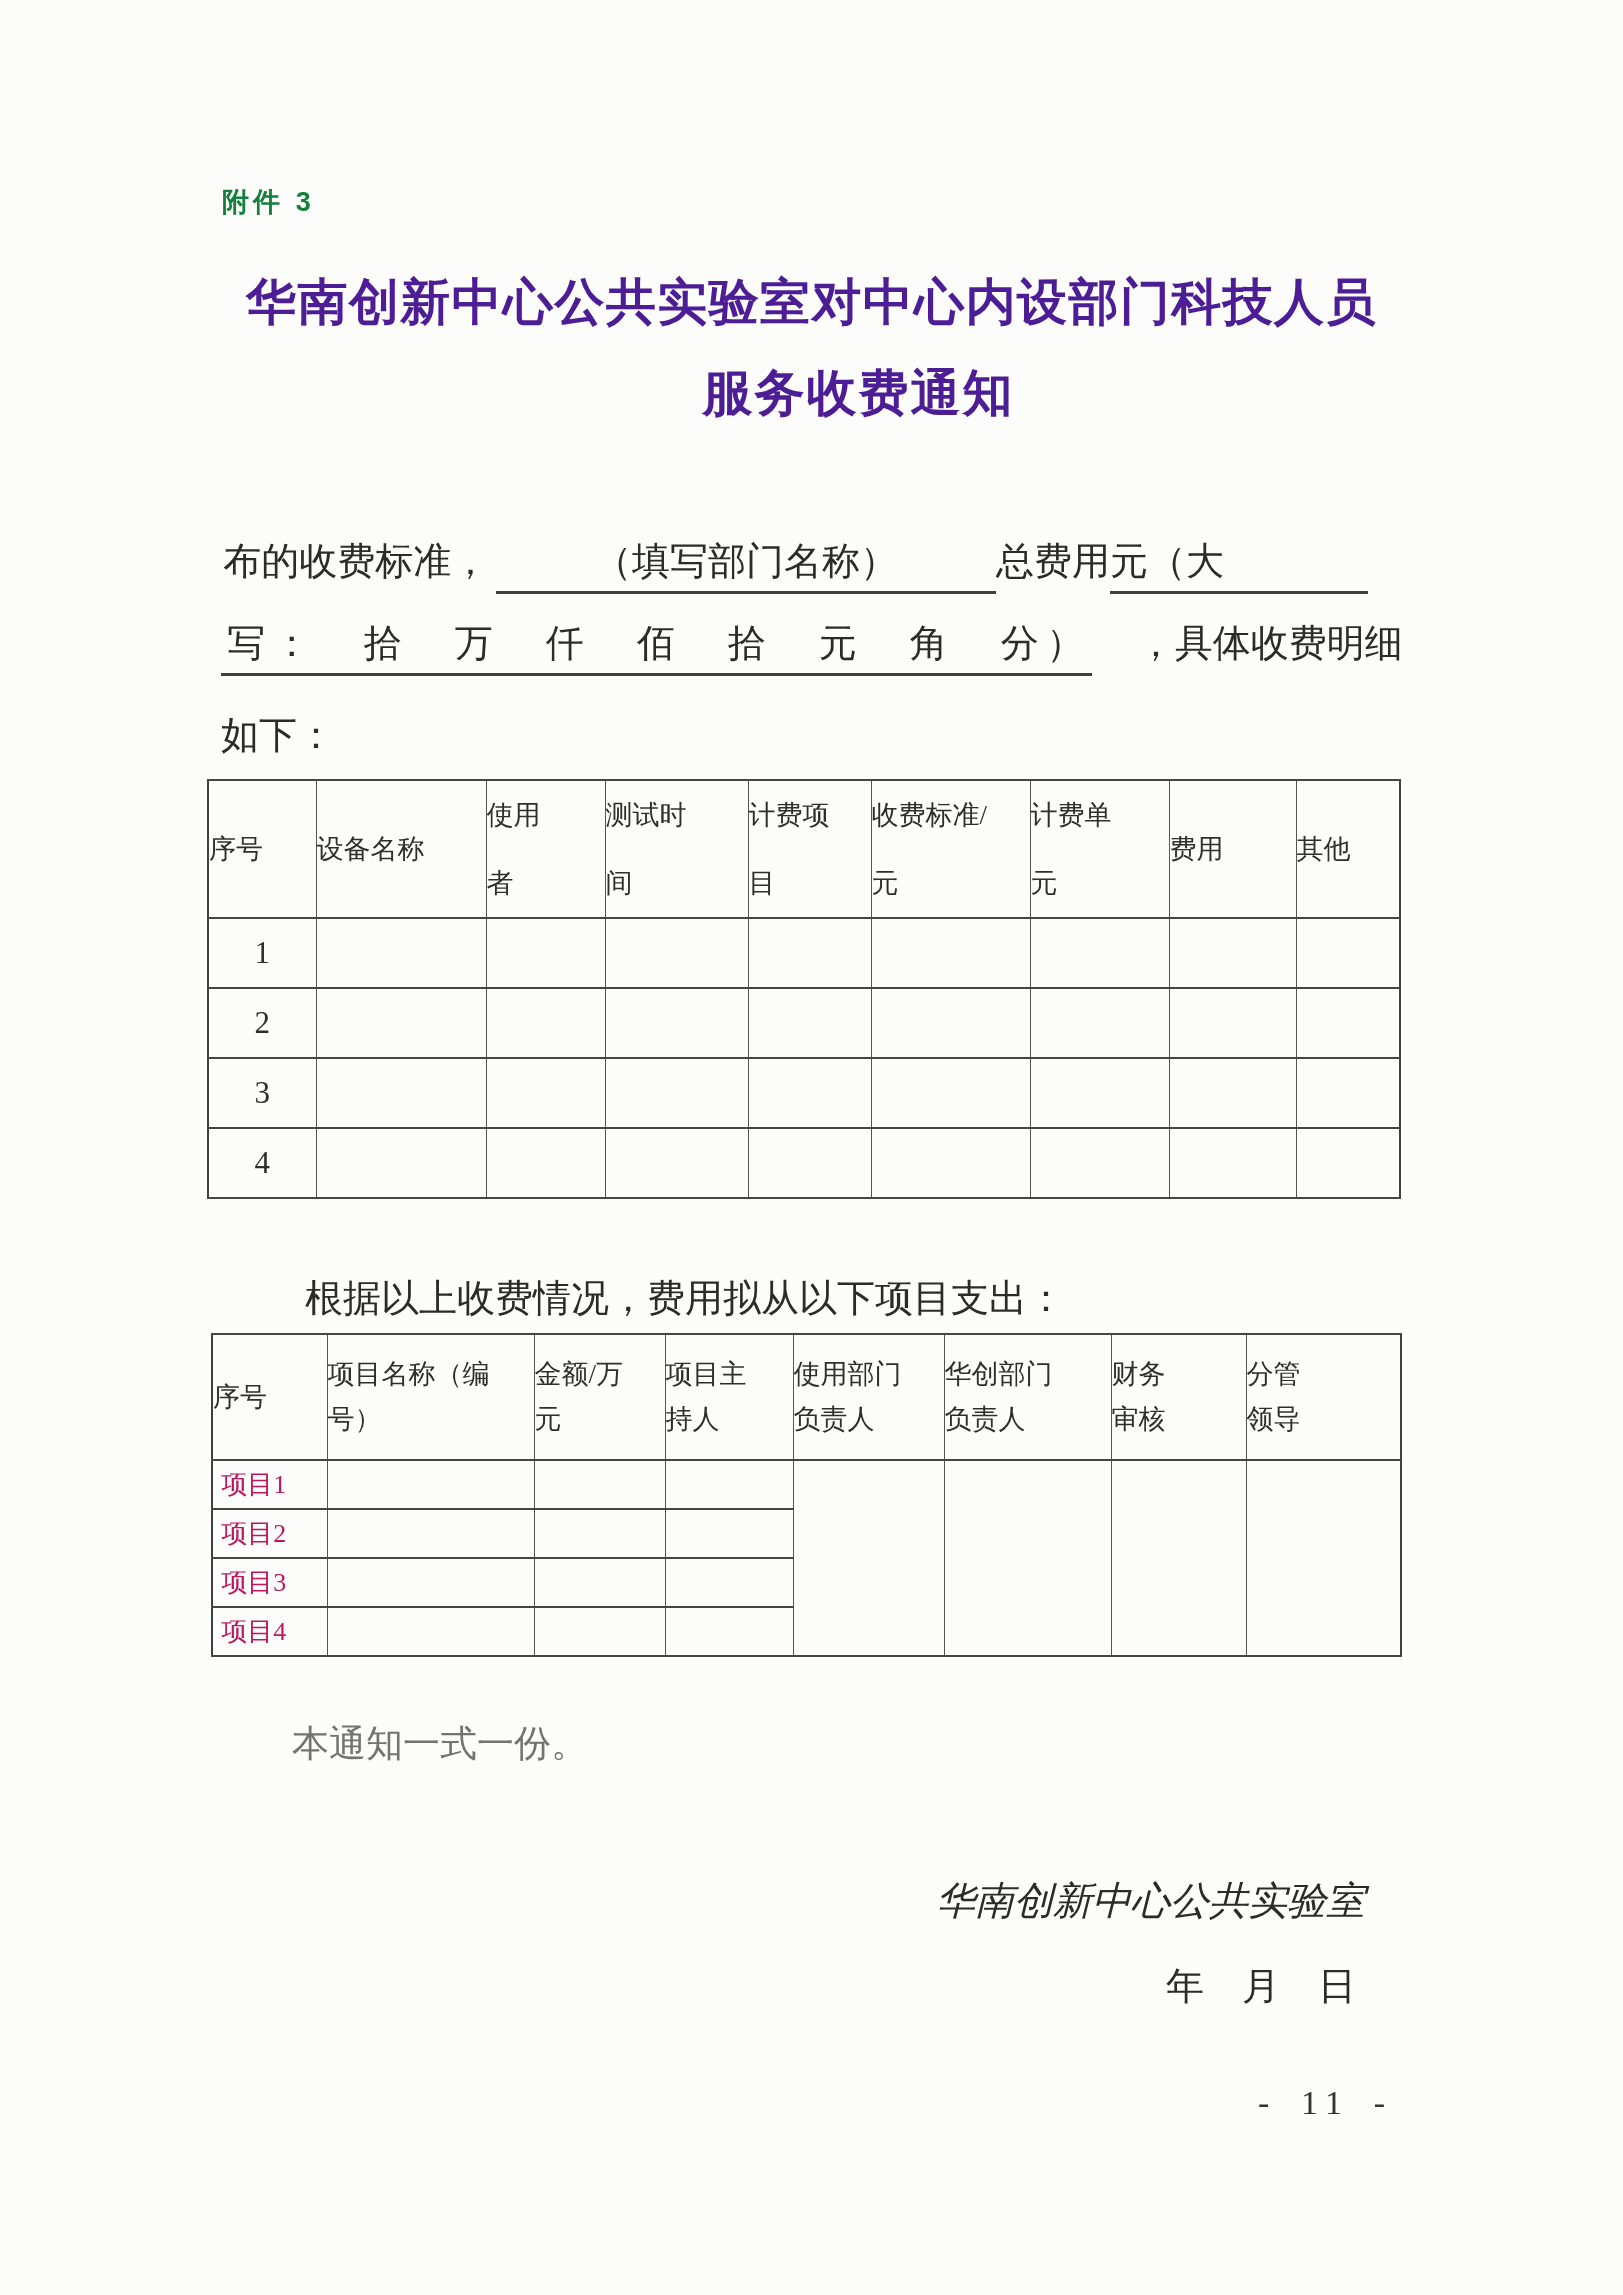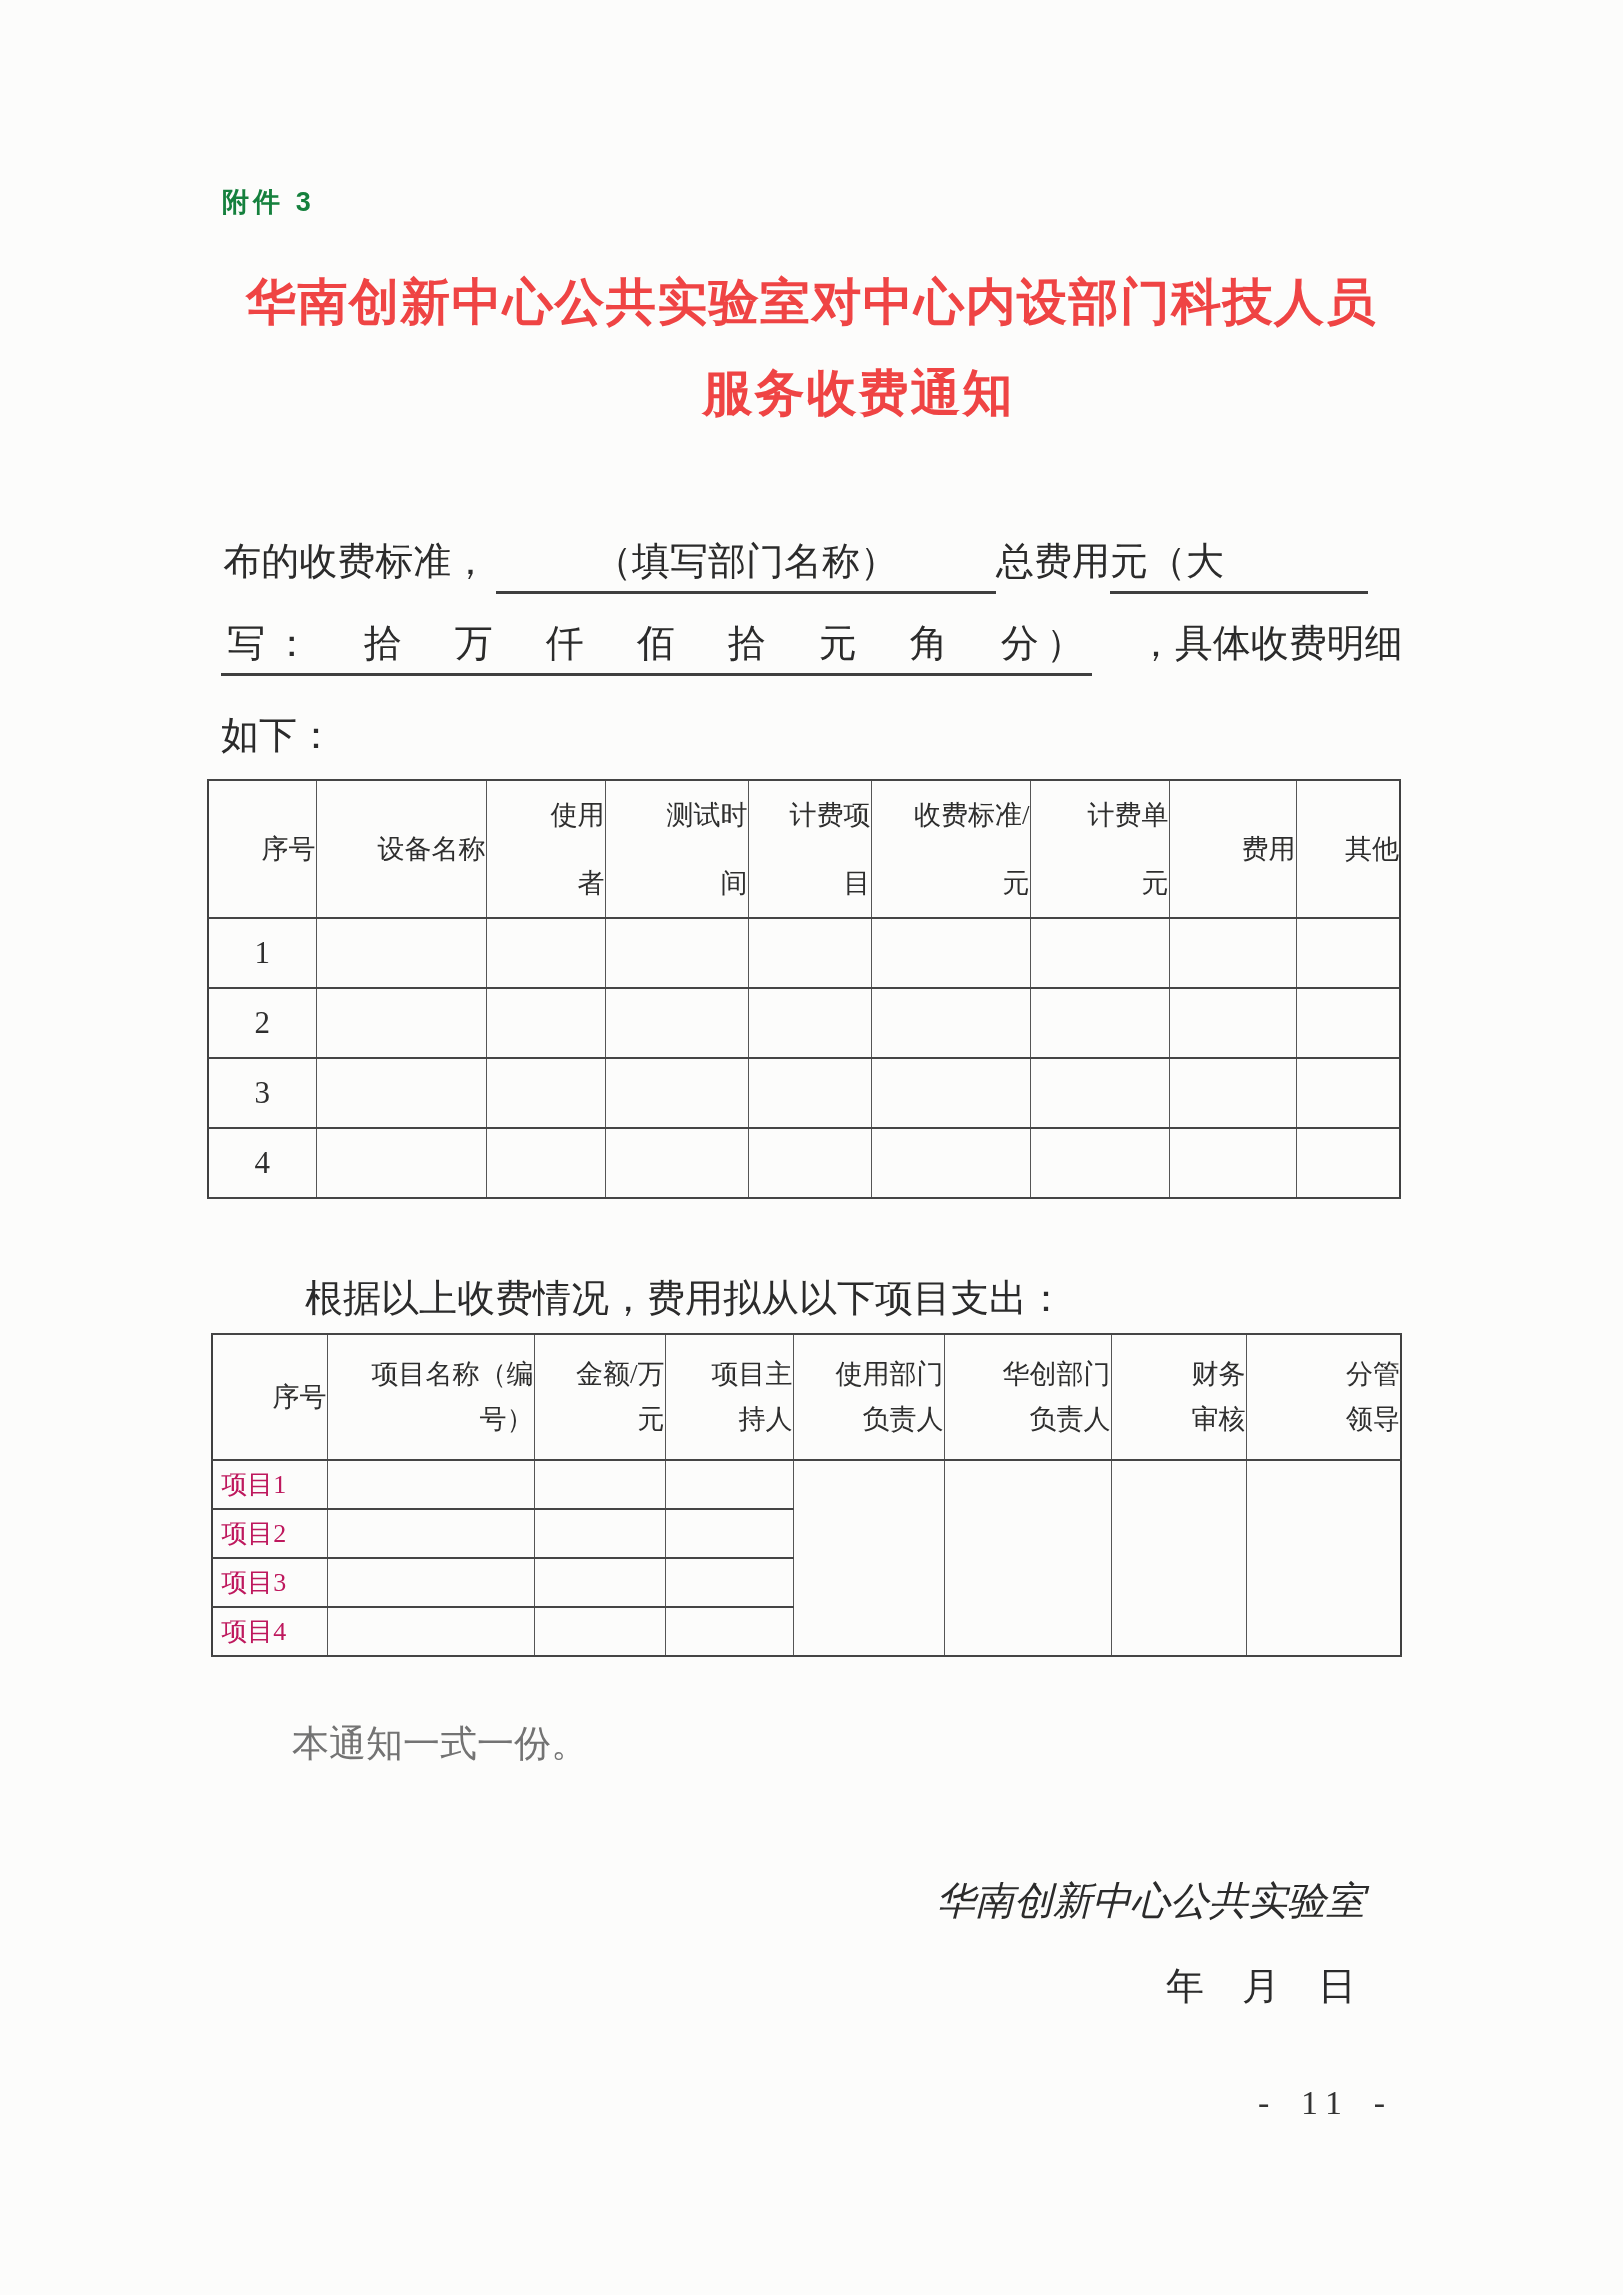--- a/index.html
+++ b/index.html
@@ -12,21 +12,21 @@
     overflow:hidden;
   }
   .attachment{
     position:absolute;left:222px;top:184px;
     font-size:27px;font-weight:bold;
     font-family:"Liberation Sans","DejaVu Sans",sans-serif;
     letter-spacing:4.1px;color:#15803d;
   }
   .title{
     position:absolute;left:0;width:100%;
-    text-align:center;font-weight:bold;color:#ef4444;
+    text-align:center;font-weight:bold;color:#4c1d95;
     font-size:50px;letter-spacing:1.4px;white-space:nowrap;
   }
   .title-l1{top:269px;}
   .title-l2{top:360px;letter-spacing:2px;padding-left:47px;}
   .pl{
     position:absolute;left:215px;
     font-size:38px;line-height:45px;white-space:nowrap;color:#2b2b2b;
   }
   .pl1{top:458px;text-indent:83px;letter-spacing:1.4px;}
   .pl2{top:539px;text-indent:8.2px;}
@@ -49,21 +49,21 @@
   }
   .doc-table th,.doc-table td{
     border:1.4px solid #555;
     border-top-width:2px;border-bottom-width:2px;
     border-top-color:#454545;border-bottom-color:#454545;
     padding:0;font-weight:normal;vertical-align:middle;
   }
   .t1{left:207px;top:779px;width:1193px;}
   .t2{left:211px;top:1333px;width:1188px;}
   .hcell{
-    display:flex;flex-direction:column;justify-content:center;align-items:flex-end;
+    display:flex;flex-direction:column;justify-content:center;align-items:flex-start;
     font-size:27px;line-height:27px;color:#2e2e2e;text-align:center;
   }
   .t1 .hcell{height:136px;gap:41px;}
   .t2 .hcell{height:100px;gap:18px;}
   .t1 thead tr{height:136px;}
   .t1 tbody tr{height:70px;}
   .t2 thead tr{height:126px;}
   .t2 tbody tr{height:49px;}
   .t1 td.rownum{font-size:31px;text-align:center;color:#2e2e2e;}
   .t2 td.rowlabel{font-size:26px;text-align:left;padding-left:8.2px;color:#be185d;}

